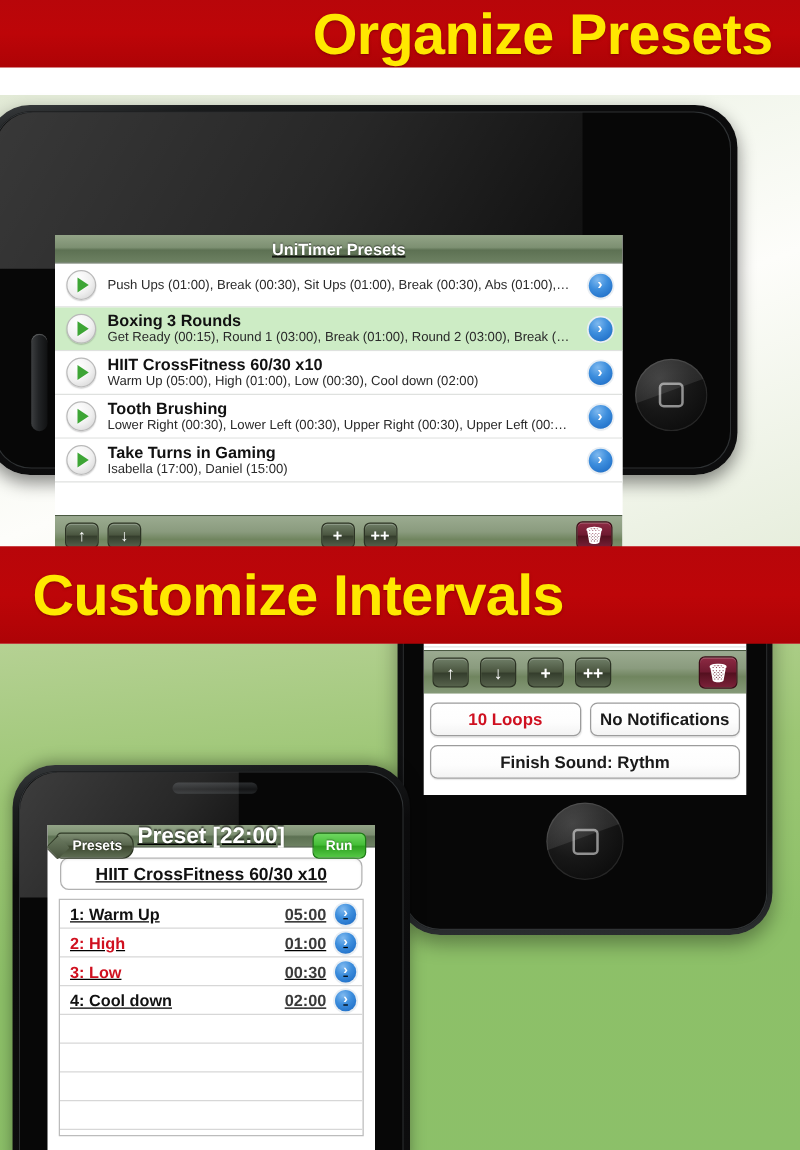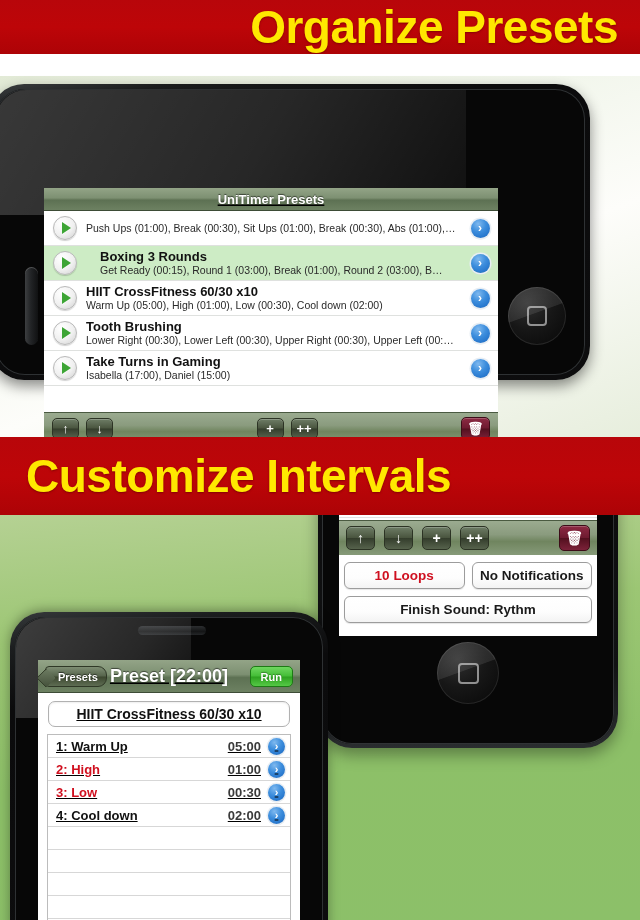--- a/index.html
+++ b/index.html
@@ -128,21 +128,21 @@
   #phone-1-home .home-sq { width:20px; height:20px; }
   #screen-1 { left: 54px; top: 104px; width: 454px; height: 256px; }
   #screen-1 .nav-bar { height: 23px; font-size: 13px; }
   #list-1 { position:absolute; top:23px; left:0; right:0; bottom:32px; background:#fff; }
   .preset-row {
     position:relative; height:35px;
     border-bottom:1px solid #dfe1df;
     display:flex; align-items:center;
     background:#fff;
   }
-  .preset-row.sel { background:#cdecc5;gap:14px; }
+  .preset-row.sel { background:#cdecc5; }
   .preset-play { width:42px; display:flex; justify-content:center; }
   .preset-play .play-circ { width:24px; height:24px; }
   .preset-text { flex:1; min-width:0; padding-right:4px; }
   .preset-title { font-size:13px; font-weight:bold; color:#111; line-height:15px; white-space:nowrap; overflow:hidden; }
   .preset-sub { font-size:10.5px; color:#2a2a2a; line-height:13px; white-space:nowrap; overflow:hidden; text-overflow:ellipsis; }
   .preset-disc { width:36px; display:flex; justify-content:center; }
   .preset-disc .disclosure { width:19px; height:19px; font-size:12px; }
   #toolbar-1 { position:absolute; left:0; right:0; bottom:0; height:32px; padding:0 8px; }
   #toolbar-1 .tb-btn { width:27px; height:21px; font-size:13px; margin-right:7px; }
   .tb-spacer { flex:1; }
@@ -196,21 +196,21 @@
     border-top-left-radius:30px;
     background: linear-gradient(125deg, rgba(255,255,255,.22) 0%, rgba(255,255,255,.13) 60%, rgba(255,255,255,.03) 100%);
     pointer-events:none;
   }
   #speaker-grille {
     position:absolute; left:128px; top:14px; width:68px; height:9px;
     border-radius:5px;
     background: linear-gradient(180deg,#2c2e30 0%,#141516 60%,#242628 100%);
   }
   #screen-3 { left: 28px; top: 48px; width: 262px; height: 272px; background:#fff; }
-  #screen-3 .nav-bar { height:33px; font-size:18px; position:relative; }
+  #screen-3 .nav-bar { height:18px; font-size:18px; position:relative; }
   #back-presets {
     position:absolute; left:7px; top:6px; height:21px; padding:0 8px 0 12px;
     display:flex; align-items:center;
     font-size:11px; font-weight:bold; color:#fff;
     background: linear-gradient(180deg,#7e8d73 0%,#56644c 48%,#3c472f 52%,#5e6d53 100%);
     border:1px solid #2f3826; border-radius:4px 9px 9px 4px;
     text-shadow:0 -1px 1px rgba(0,0,0,.6);
   }
   #back-presets::before {
     content:""; position:absolute; left:-7px; top:3.5px;

